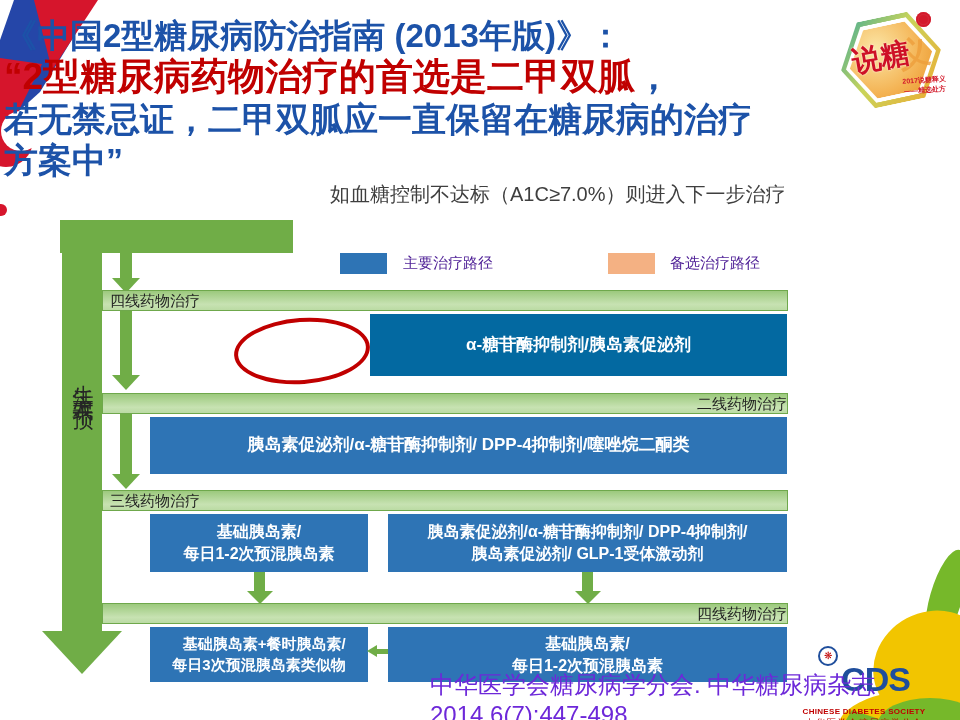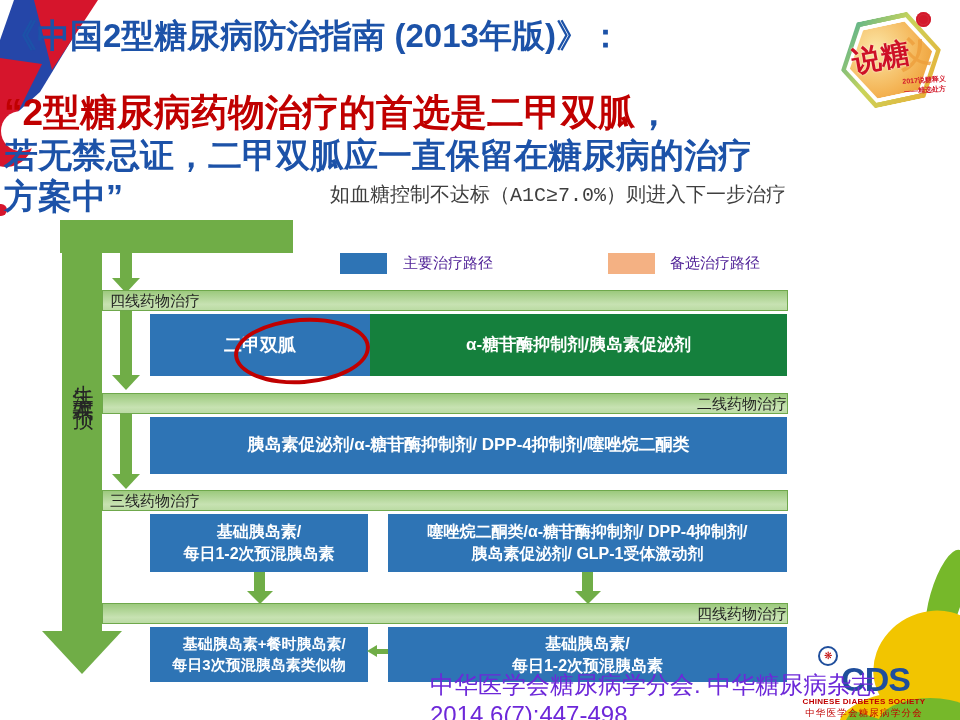--- a/index.html
+++ b/index.html
@@ -5,25 +5,25 @@
   html,body{margin:0;padding:0;background:#888;}
   .slide{
     position:relative;width:960px;height:720px;background:#fff;overflow:hidden;
     font-family:"Liberation Sans","DejaVu Sans",sans-serif;margin:0 auto;
   }
   .abs{position:absolute;}
 
   
   .title-block{position:absolute;top:16px;left:4px;width:776px;text-align:left;font-weight:bold;}
   .title-l1{font-size:33px;color:#1C52A8;line-height:1.22;}
-  .title-l2{font-size:37px;color:#C00000;line-height:1.15;margin-top:36px;}
+  .title-l2{font-size:37px;color:#C00000;line-height:1.15;}
   .title-l2 .tail{color:#1C52A8;}
   .title-l3{font-size:34px;color:#1C52A8;line-height:1.2;}
 
-  .subtitle{position:absolute;left:330px;top:181px;font-size:20px;color:#3F3F3F;font-family:Liberation Mono, monospace;}
+  .subtitle{position:absolute;left:330px;top:181px;font-size:20px;color:#3F3F3F;}
 
   
   .badge{position:absolute;left:830px;top:10px;width:128px;height:102px;}
   .hex{position:absolute;clip-path:polygon(25% 0%,75% 0%,100% 50%,75% 100%,25% 100%,0% 50%);}
   .hex-outer{left:10px;top:6px;width:102px;height:88px;background:linear-gradient(135deg,#3BAA9C 0%,#C9D45A 45%,#F0A830 100%);transform:rotate(-12deg);}
   .hex-mid{left:15px;top:11px;width:92px;height:78px;background:#fff;transform:rotate(-12deg);}
   .hex-inner{left:19px;top:15px;width:84px;height:70px;background:radial-gradient(circle at 35% 30%,#FBE6A6 0%,#F4B455 60%,#E89427 100%);transform:rotate(-12deg);}
   .badge-main{position:absolute;left:22px;top:28px;font-size:29px;font-weight:bold;color:#CE1126;transform:rotate(-10deg);text-shadow:0 0 2px #fff;}
   .badge-accent{position:absolute;left:68px;top:22px;font-size:32px;color:#EE9F3C;opacity:.8;transform:rotate(-12deg);font-weight:bold;}
   .badge-seal{position:absolute;left:86px;top:2px;width:15px;height:15px;border-radius:50%;background:#D31A2B;box-shadow:inset 0 0 0 2px #D31A2B, inset 0 0 3px #fff;}
@@ -50,21 +50,21 @@
   .c1s{top:253px;height:25px;} .c1h{top:278px;}
   .c2s{top:311px;height:64px;} .c2h{top:375px;}
   .c3s{top:414px;height:60px;} .c3h{top:474px;}
 
   .stagebar{left:102px;width:686px;height:21px;background:linear-gradient(180deg,#9CC97D 0%,#C7E2B2 70%,#BBDBA4 100%);border:1px solid #6FA84C;box-sizing:border-box;font-size:15px;color:#1f1f1f;line-height:19px;padding-left:7px;}
   .sb1{top:290px;} .sb2{top:393px;text-align:right;} .sb3{top:490px;} .sb4{top:603px;text-align:right;}
 
   
   .fbox{display:flex;align-items:center;justify-content:center;text-align:center;color:#fff;font-weight:600;line-height:1.35;box-sizing:border-box;}
   .fbox.blue{background:#2E74B5;}
-  .fbox.orange{background:#15803d;}
+  .fbox.orange{background:#0369a1;}
   .b1a{left:150px;top:314px;width:220px;height:62px;font-size:18px;}
   .b1b{left:370px;top:314px;width:417px;height:62px;font-size:17px;}
   .b2{left:150px;top:417px;width:637px;height:57px;font-size:17px;}
   .b3a{left:150px;top:514px;width:218px;height:58px;font-size:16px;}
   .b3b{left:388px;top:514px;width:399px;height:58px;font-size:16px;}
   .b4a{left:150px;top:627px;width:218px;height:55px;font-size:15px;text-align:right;}
   .b4b{left:388px;top:627px;width:399px;height:55px;font-size:16px;}
 
   .red-ellipse{left:234px;top:318px;width:128px;height:58px;border:4px solid #C00000;border-radius:50%;transform:rotate(-4deg);background:transparent;}
 
@@ -74,21 +74,21 @@
   .a2s{left:582px;} .a2h{left:575px;}
 
   .lt-shaft{left:377px;top:649px;width:11px;height:5px;background:#70AD47;}
   .lt-head{left:367px;top:645px;width:0;height:0;border-top:6px solid transparent;border-bottom:6px solid transparent;border-right:10px solid #70AD47;}
 
   
   .cds{position:absolute;left:793px;top:615px;width:142px;text-align:center;}
   .cds-row{display:flex;align-items:center;justify-content:center;gap:3px;}
   .cds-emblem{width:20px;height:20px;border:2px solid #1F4E9C;border-radius:50%;display:flex;align-items:center;justify-content:center;font-size:10px;color:#C00000;box-sizing:border-box;background:#fff;}
   .cds-acronym{font-size:34px;font-weight:bold;color:#1F4E9C;letter-spacing:-1px;line-height:1;margin-top:47px;}
-  .cds-en{font-size:8px;font-weight:bold;color:#C00000;letter-spacing:.3px;margin-top:1px;}
+  .cds-en{font-size:8px;font-weight:bold;color:#C00000;letter-spacing:.3px;margin-top:11px;}
   .cds-cn{font-size:9.5px;color:#C00000;letter-spacing:1.2px;margin-top:1px;}
 
   .citation{position:absolute;left:430px;top:669px;font-size:24px;color:#6d28d9;}
 </style>
 </head>
 <body>
 
 <div class="slide">
 
   <svg class="abs" style="left:0;top:0" width="130" height="235" viewBox="0 0 130 235">
@@ -142,32 +142,31 @@
   <div class="abs conn-shaft c2s"></div>
   <div class="abs conn-head c2h"></div>
   <div class="abs conn-shaft c3s"></div>
   <div class="abs conn-head c3h"></div>
 
   <div class="abs stagebar sb1">四线药物治疗</div>
   <div class="abs stagebar sb2">二线药物治疗</div>
   <div class="abs stagebar sb3">三线药物治疗</div>
   <div class="abs stagebar sb4">四线药物治疗</div>
 
-  <div class="abs fbox blue b1a">二甲双胍</div>
   <div class="abs fbox orange b1b">α-糖苷酶抑制剂/胰岛素促泌剂</div>
   <div class="abs red-ellipse"></div>
 
   <div class="abs fbox blue b2">胰岛素促泌剂/α-糖苷酶抑制剂/ DPP-4抑制剂/噻唑烷二酮类</div>
 
   <div class="abs fbox blue b3a">
     <div><span>基础胰岛素/</span><br>
     <span>每日1-2次预混胰岛素</span></div>
   </div>
   <div class="abs fbox blue b3b">
-    <div><span>噻唑烷二酮类/α-糖苷酶抑制剂/ DPP-4抑制剂/</span><br>
+    <div><span>胰岛素促泌剂/α-糖苷酶抑制剂/ DPP-4抑制剂/</span><br>
     <span>胰岛素促泌剂/ GLP-1受体激动剂</span></div>
   </div>
 
   <div class="abs dn-shaft a1s"></div>
   <div class="abs dn-head a1h"></div>
   <div class="abs dn-shaft a2s"></div>
   <div class="abs dn-head a2h"></div>
 
   <div class="abs fbox blue b4a">
     <div><span>基础胰岛素+餐时胰岛素/</span><br>

